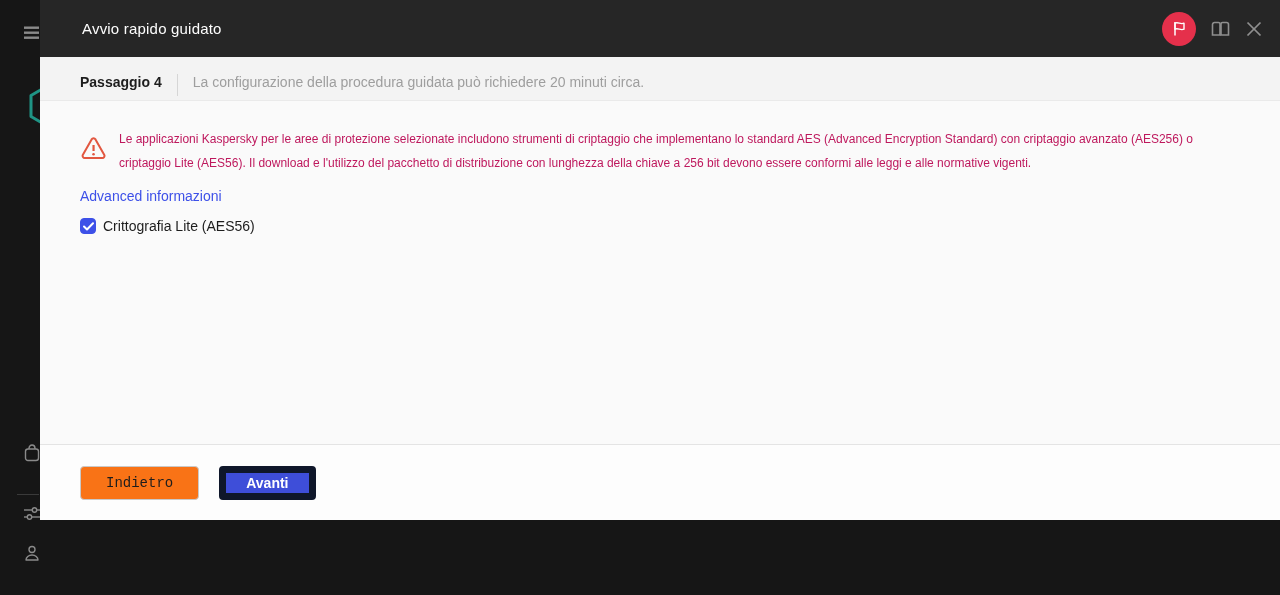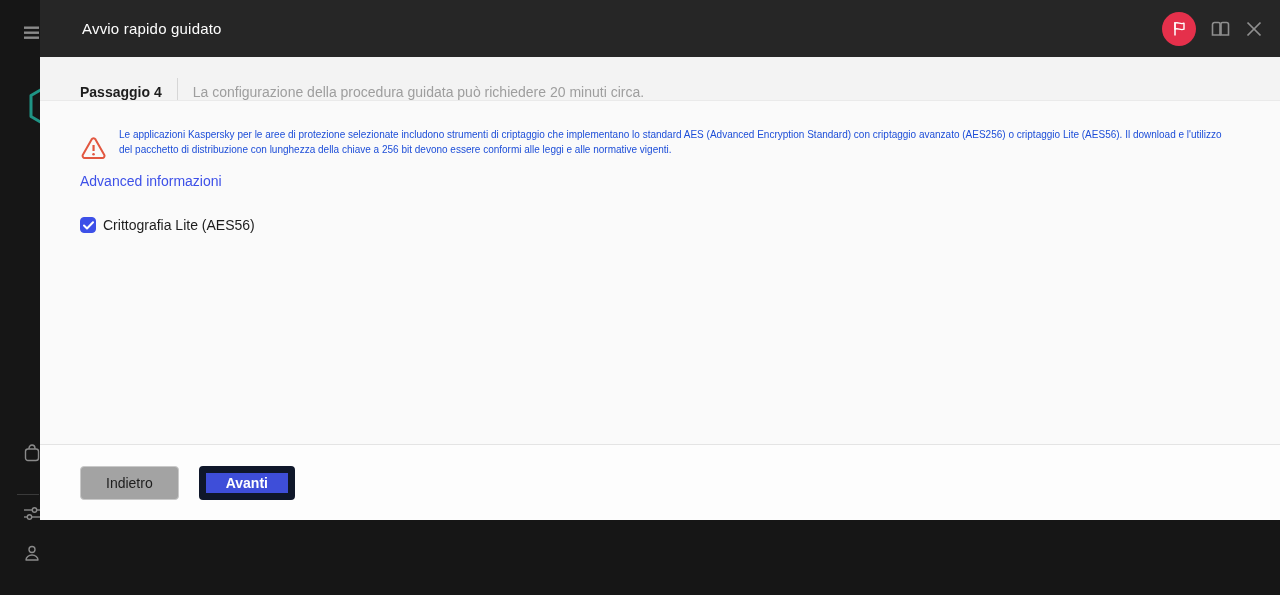--- a/index.html
+++ b/index.html
@@ -48,39 +48,39 @@
   }
   .hdr-icon-btn {
     width: 20px; height: 20px; display: flex; align-items: center; justify-content: center;
     color: #8f8f8f; cursor: pointer; background: none; border: none;
   }
 
   
   .step-bar {
     height: 44px; flex: 0 0 auto; background: #f3f3f3;
     border-bottom: 1px solid #eaeaea;
-    display: flex; align-items: flex-end; padding: 0 40px;
+    display: flex; align-items: flex-start; padding: 17px 40px;
   }
   .step-label { font-size: 14px; font-weight: 700; color: #1d1d1d; }
   .step-divider { width: 1px; height: 22px; background: #d6d6d6; margin: 0 15px; }
   .step-desc { font-size: 14px; color: #9e9e9e; }
 
   
   .dlg-body { flex: 1 1 auto; background: #fafafa; padding: 26px 40px 0 40px; overflow: hidden; }
   .page-heading { font-size: 18px; font-weight: 700; color: #1d1d1d; margin-bottom: 22px; }
   .warning-row { display: flex; align-items: flex-start; }
   .warning-icon { flex: 0 0 auto; width: 25px; height: 23px; margin: 10px 13px 0 1px; }
   .warning-text {
-    font-size: 10px; line-height: 15px; color: #1d4ed8; max-width: 1112px;
+    font-size: 12px; line-height: 24px; color: #be185d; max-width: 1112px;
   }
   .info-link {
     display: inline-block; margin-top: 13px; font-size: 14px; color: #3d50e8;
     text-decoration: none; cursor: pointer;
   }
-  .options { margin-top: 27px; }
+  .options { margin-top: 13px; }
   .option-row { display: flex; align-items: center; margin-bottom: 9px; cursor: pointer; }
   .checkbox {
     width: 16px; height: 16px; border-radius: 4px; flex: 0 0 auto;
     border: 1px solid #c6c6c6; background: #fff;
     display: flex; align-items: center; justify-content: center; cursor: pointer;
   }
   .checkbox svg { display: none; }
   .checkbox.checked { background: #3d50e8; border-color: #3d50e8; }
   .checkbox.checked svg { display: block; }
   .option-label { margin-left: 7px; font-size: 14px; color: #1d1d1d; }
@@ -91,21 +91,21 @@
     border-top: 1px solid #e4e4e4;
     display: flex; align-items: center; padding: 0 40px; gap: 20px;
   }
   .btn {
     height: 34px; border-radius: 4px; font-size: 14px;
     font-family: "Liberation Sans", sans-serif;
     display: inline-flex; align-items: center; justify-content: center;
     cursor: pointer;
   }
   .btn-secondary {
-    background: #a3a3a3; border: 1px solid #c9c9c9; color: #1d1d1d; padding: 0 25px;
+    background: #f97316; border: 1px solid #c9c9c9; color: #1d1d1d; padding: 0 25px; font-family: Liberation Mono, monospace;
   }
   .btn-primary {
     background: #3e4ed9; border: 7px solid #0f172a; color: #fff; padding: 0 20px;
     font-weight: 700;
   }
 </style>
 </head>
 <body>
 
 <div class="sidebar">

